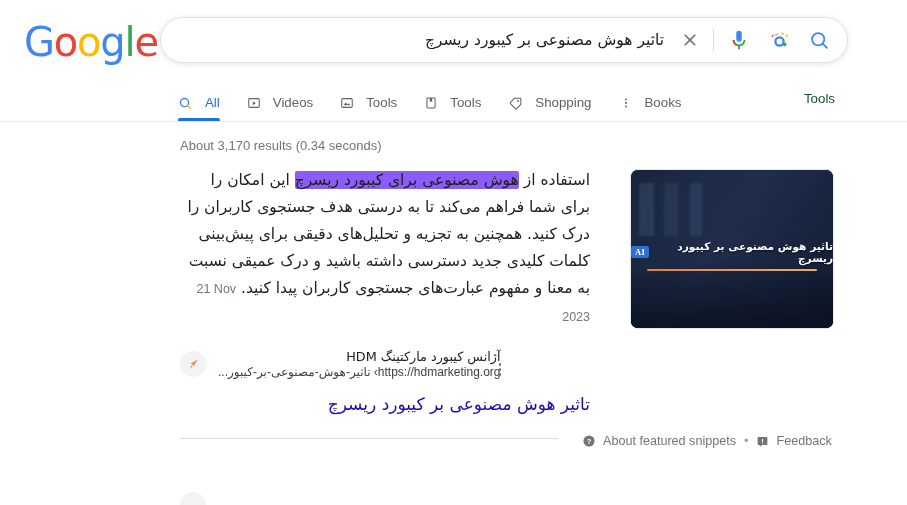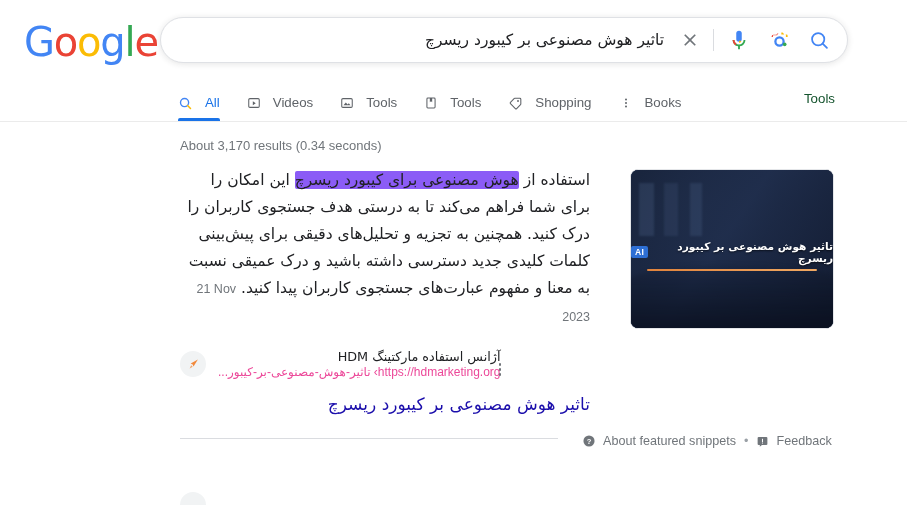--- a/index.html
+++ b/index.html
@@ -227,21 +227,21 @@
     direction: rtl;
     text-shadow: 0 1px 2px rgba(0,0,0,.6);
   }
   .ai-badge {
     background: #2e6fd4;
     color: #fff;
     font-size: 8.5px;
     font-weight: bold;
     padding: 1px 4px;
     border-radius: 2px;
-    font-family: Liberation Sans, sans-serif;
+    font-family: Liberation Serif, serif;
     letter-spacing: .3px;
   }
   .thumb-rule {
     width: 84%;
     height: 2px;
     background: linear-gradient(90deg, #e0833c, #f0a963);
     border-radius: 1px;
   }
 
   
@@ -264,21 +264,21 @@
   .src-name {
     font-size: 12.8px;
     color: #202124;
     direction: rtl;
     text-align: right;
     font-family: "DejaVu Sans", "Liberation Sans", sans-serif;
     white-space: nowrap;
   }
   .src-url {
     font-size: 12px;
-    color: #ec4899;
+    color: #404040;
     direction: rtl;
     text-align: center;
     font-family: "Liberation Sans", sans-serif;
     white-space: nowrap;
   }
   .src-url .url-part { direction: ltr; unicode-bidi: embed; }
   .kebab {
     position: absolute;
     left: 312px;
     top: 14px;
@@ -466,21 +466,21 @@
     </div>
 
     <div class="source-block">
       <div class="favicon">
         <svg width="15" height="15" viewBox="0 0 24 24">
           <path d="M19 4L7.5 10.5l3.2 1.3 1.3 3.2L19 4z" fill="#f2893c"></path>
           <path d="M8.4 13.3l-2.6 4.9 4.9-2.6-1.2-1.1z" fill="#f2893c" opacity=".75"></path>
         </svg>
       </div>
       <div class="src-texts">
-        <div class="src-name">آژانس استفاده مارکتینگ HDM</div>
+        <div class="src-name">آژانس کیبورد مارکتینگ HDM</div>
         <div class="src-url"><span class="url-part">https://hdmarketing.org</span><span>› تاثیر-هوش-مصنوعی-بر-کیبور... </span></div>
       </div>
       <div class="kebab">
         <i></i>
         <i></i>
         <i></i>
       </div>
     </div>
 
     <div class="result-title">تاثیر هوش مصنوعی بر کیبورد ریسرچ</div>

